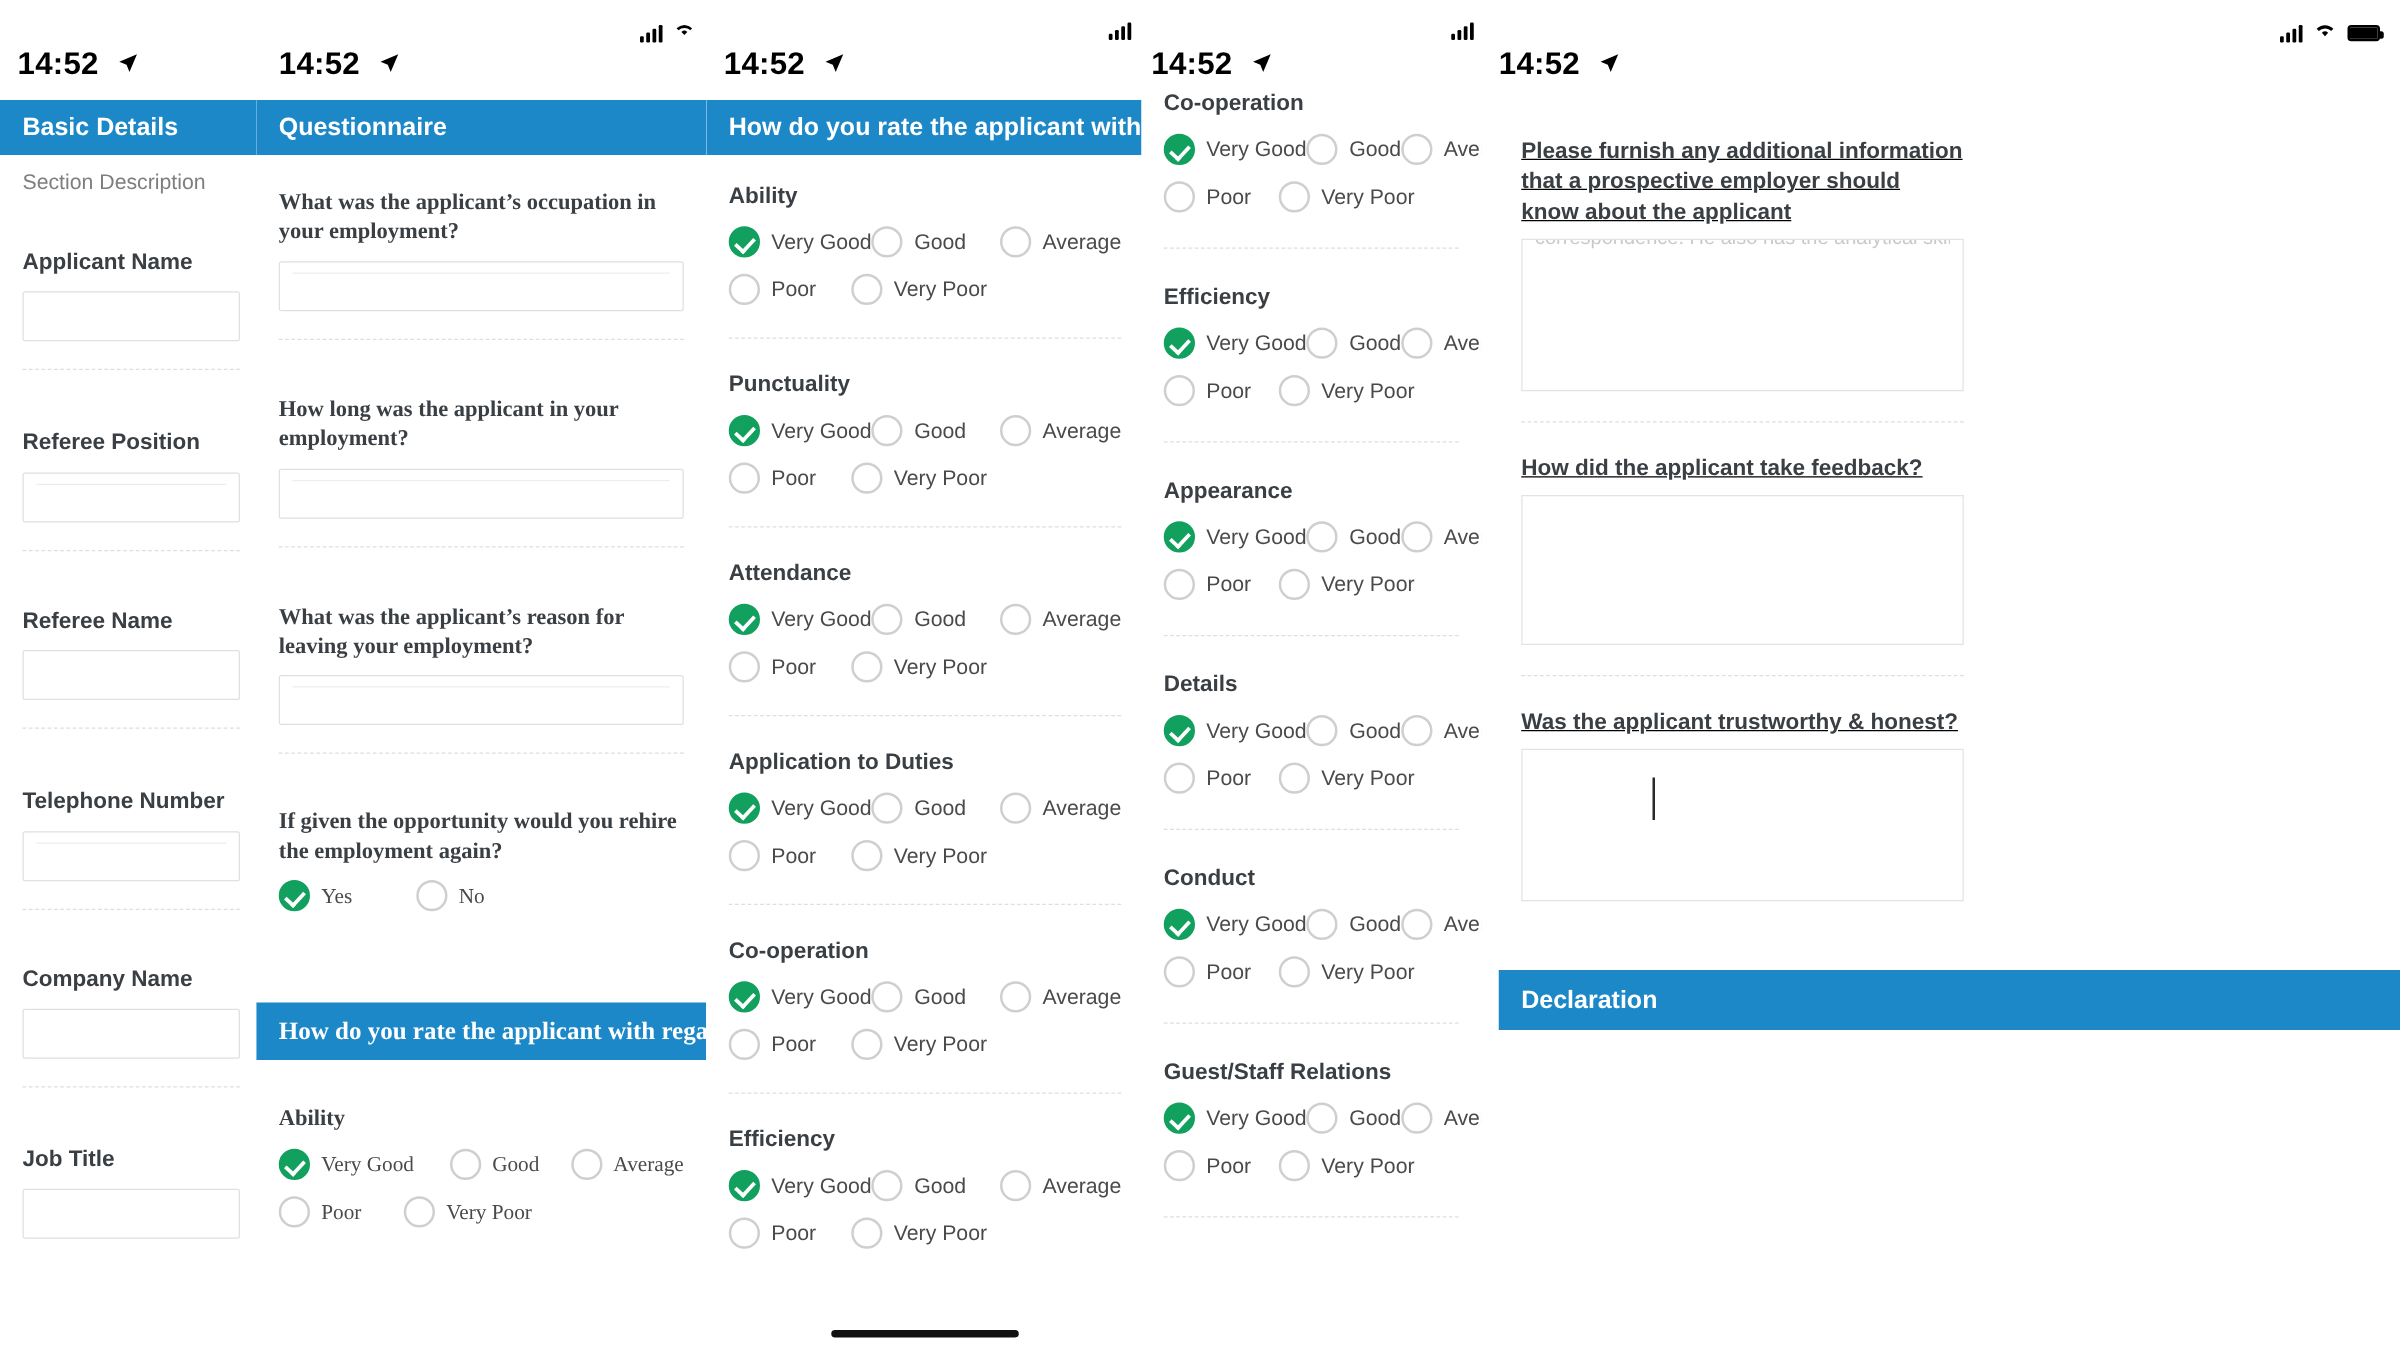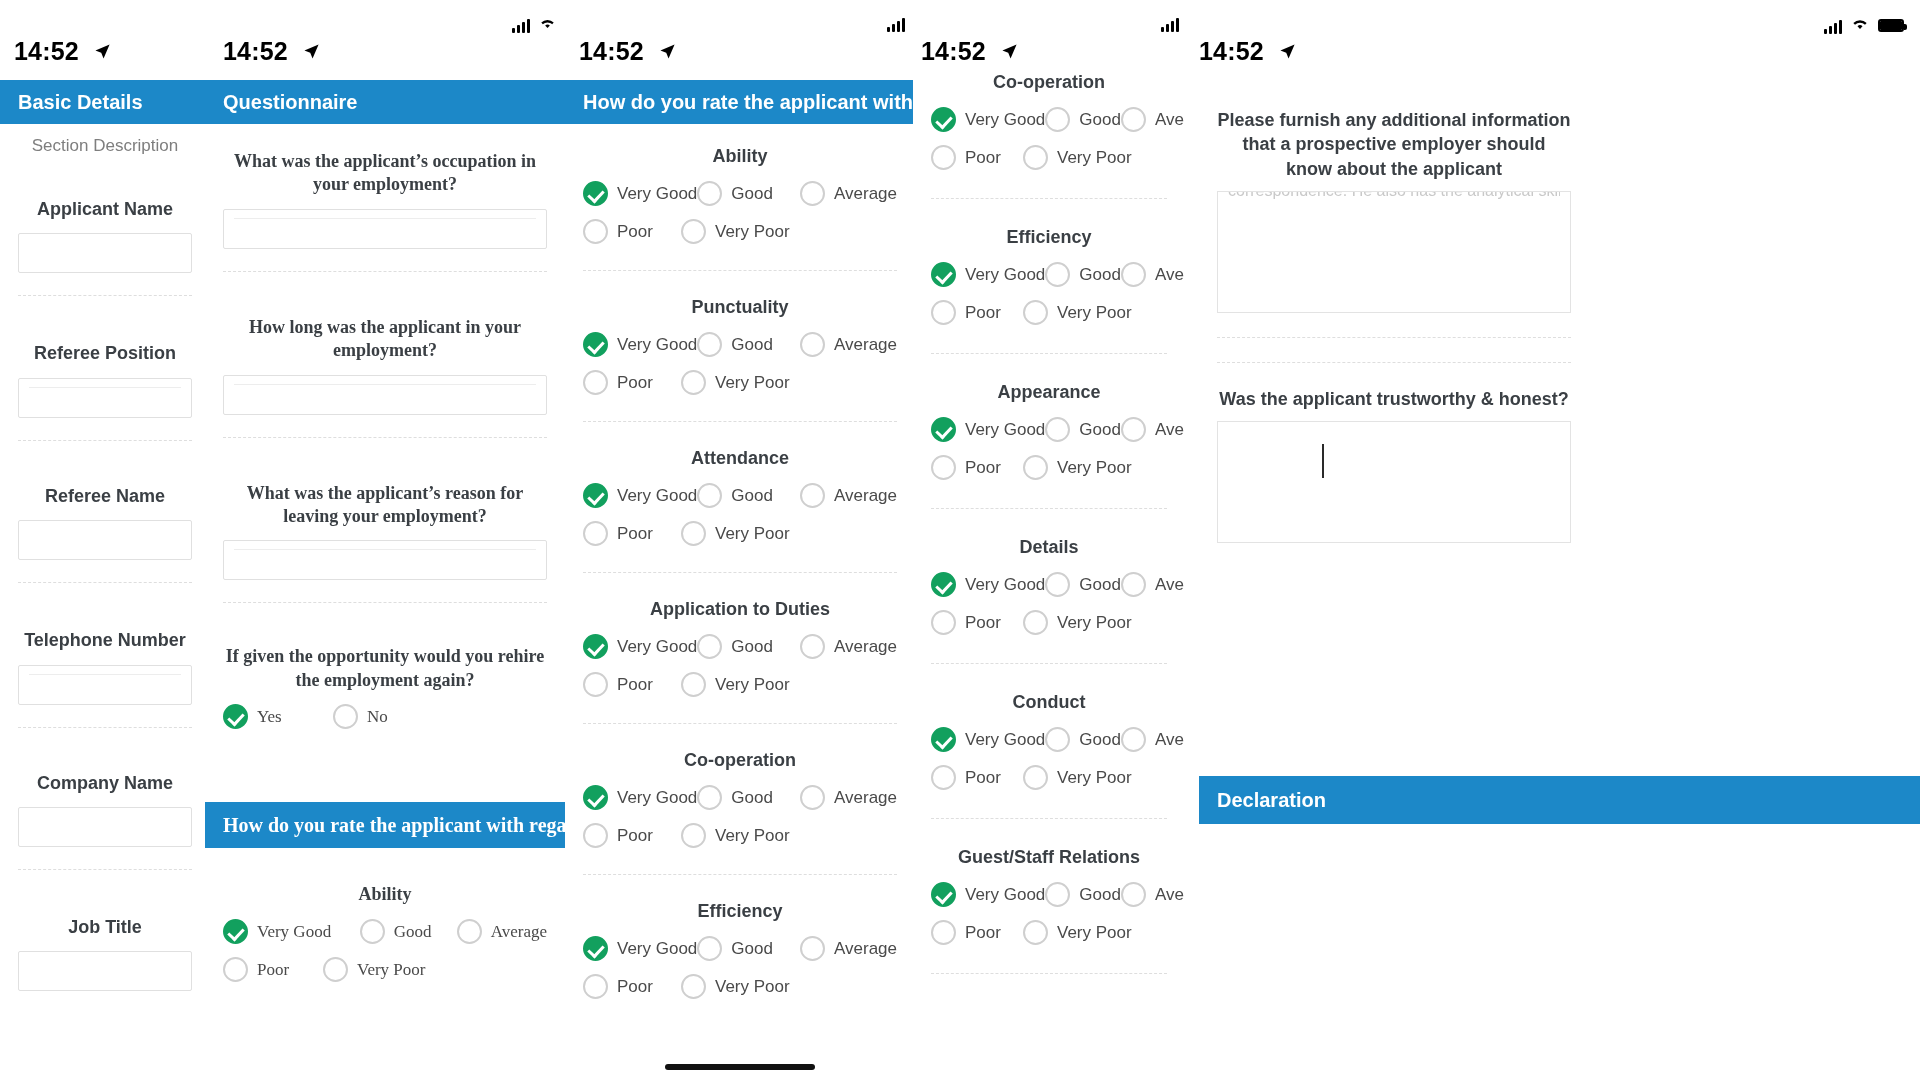--- a/index.html
+++ b/index.html
@@ -46,21 +46,21 @@
     background: #1c88c8;
     color: #ffffff;
     font-size: 20px; font-weight: bold;
     display: flex; align-items: center;
     padding: 0 18px;
     height: 48px;
     white-space: nowrap;
     overflow: hidden;
   }
 
-  .body-scroll { position:absolute; left:0; width:100%;text-align:center; }
+  .body-scroll { position:absolute; left:0; width:100%; }
 
   .section-desc {
     font-size: 17px; color: #7e7e7e;
     padding: 0 18px;
   }
 
   
   .field { padding: 0 18px; }
   .field-label {
     font-size: 18px; font-weight: bold; color: #3a3f44;
@@ -746,29 +746,33 @@
               <path d="M12 15.5 9 12.3a4.4 4.4 0 0 1 6 0L12 15.5z" fill="#000"></path>
               <path d="M12 8.2c2.3 0 4.4.9 6 2.4l2-2.1A12 12 0 0 0 12 5.1 12 12 0 0 0 4 8.5l2 2.1a8.6 8.6 0 0 1 6-2.4z" fill="#000"></path>
             </svg>
         </span>
         <span class="battery">
             <i style="width:100%"></i>
           </span>
       </div>
     </div>
 
-    <div class="body-scroll" style="top:108px; width:390px; left:14px;">
+    <div class="body-scroll" style="top:108px; width:390px; left:14px;text-decoration:underline;">
       <div>
         <div class="ta-label">Please furnish any additional information that a prospective employer should know about the applicant</div>
         <div class="ta-box" style="height:122px;">
           <div class="ta-ghost">correspondence. He also has the analytical skills</div>
         </div>
       </div>
       <div class="divider-dashed" style="margin:24px 18px;"></div>
 
+      <div>
+        <div class="ta-label">How did the applicant take feedback?</div>
+        <div class="ta-box" style="height:120px;"></div>
+      </div>
       <div class="divider-dashed" style="margin:24px 18px;"></div>
 
       <div>
         <div class="ta-label">Was the applicant trustworthy &amp; honest?</div>
         <div class="ta-box" style="height:122px;">
           <div class="caret"></div>
         </div>
       </div>
     </div>
 

